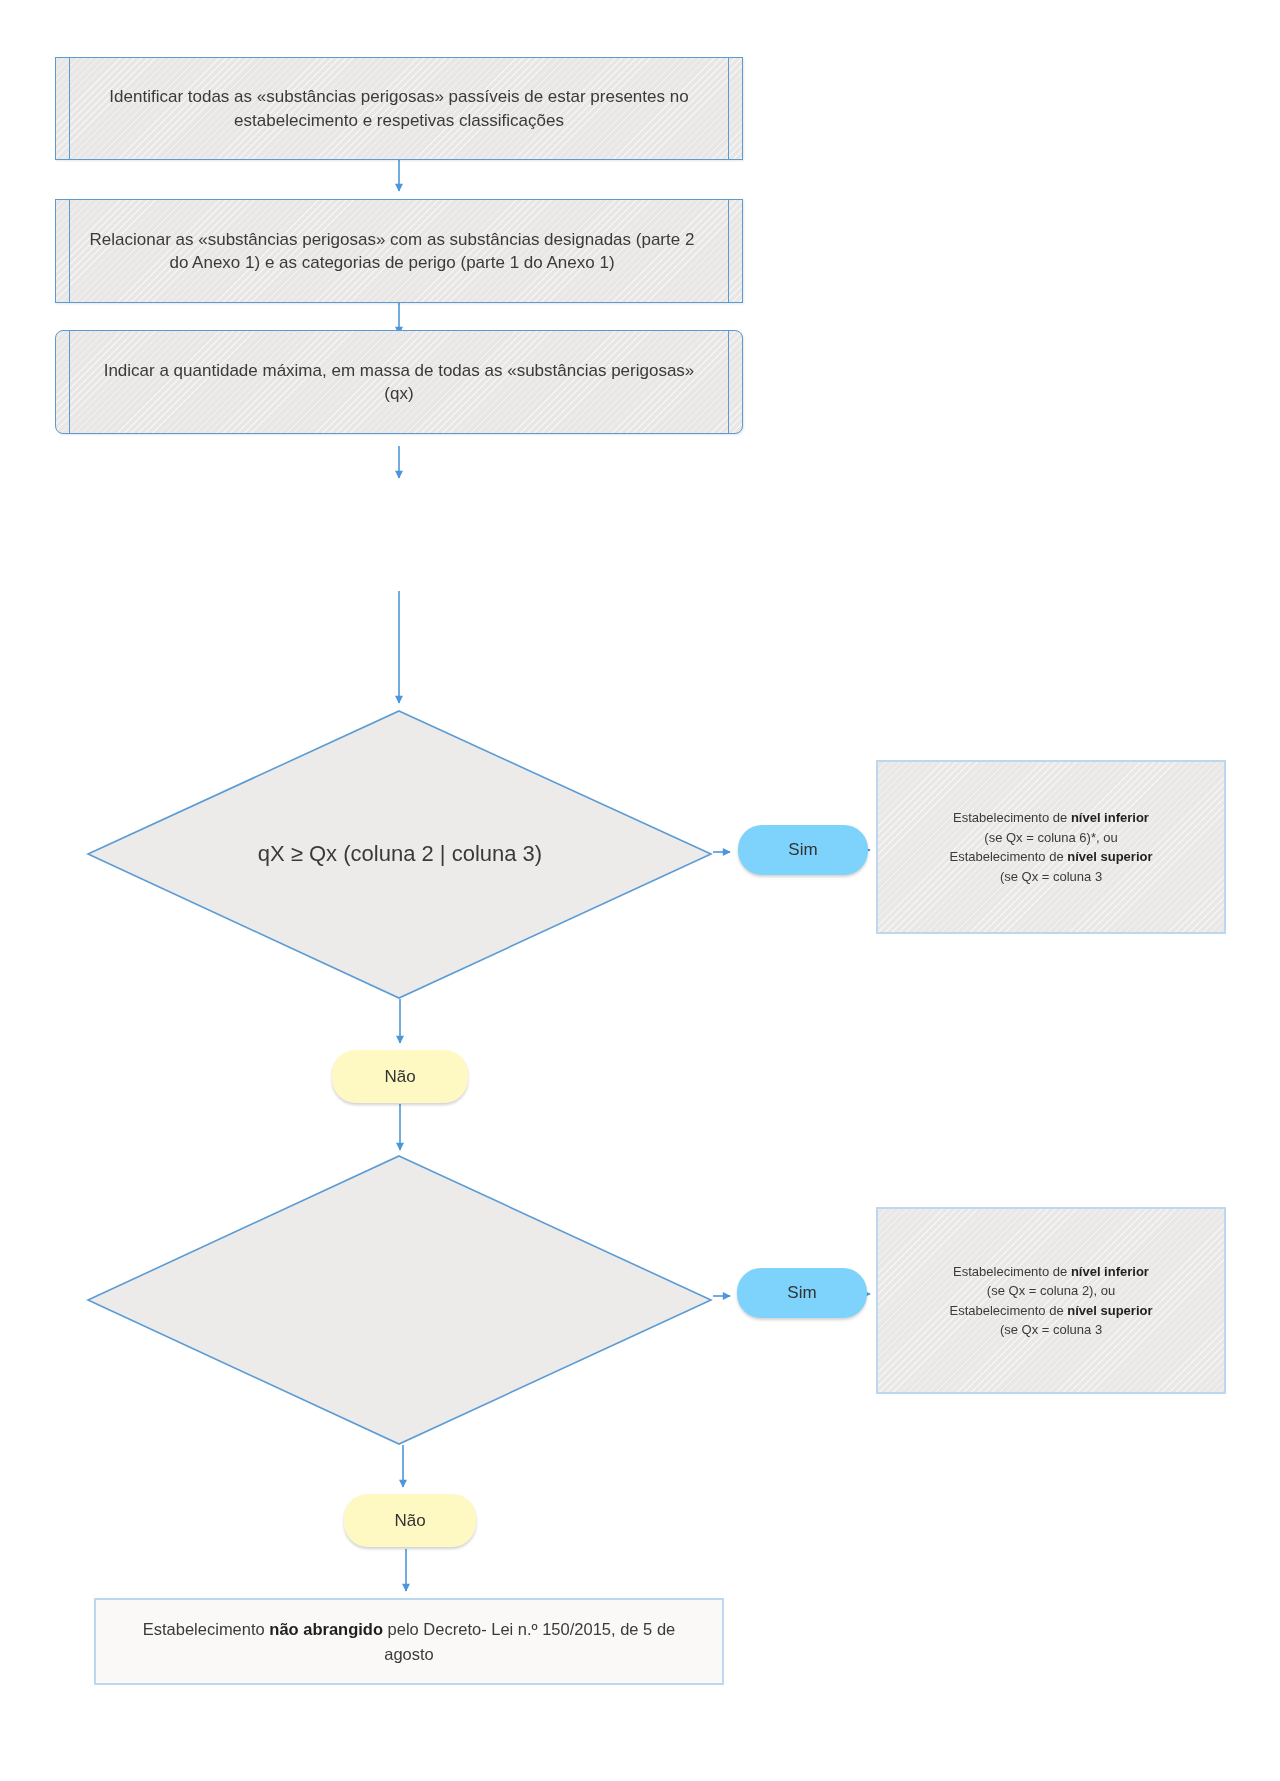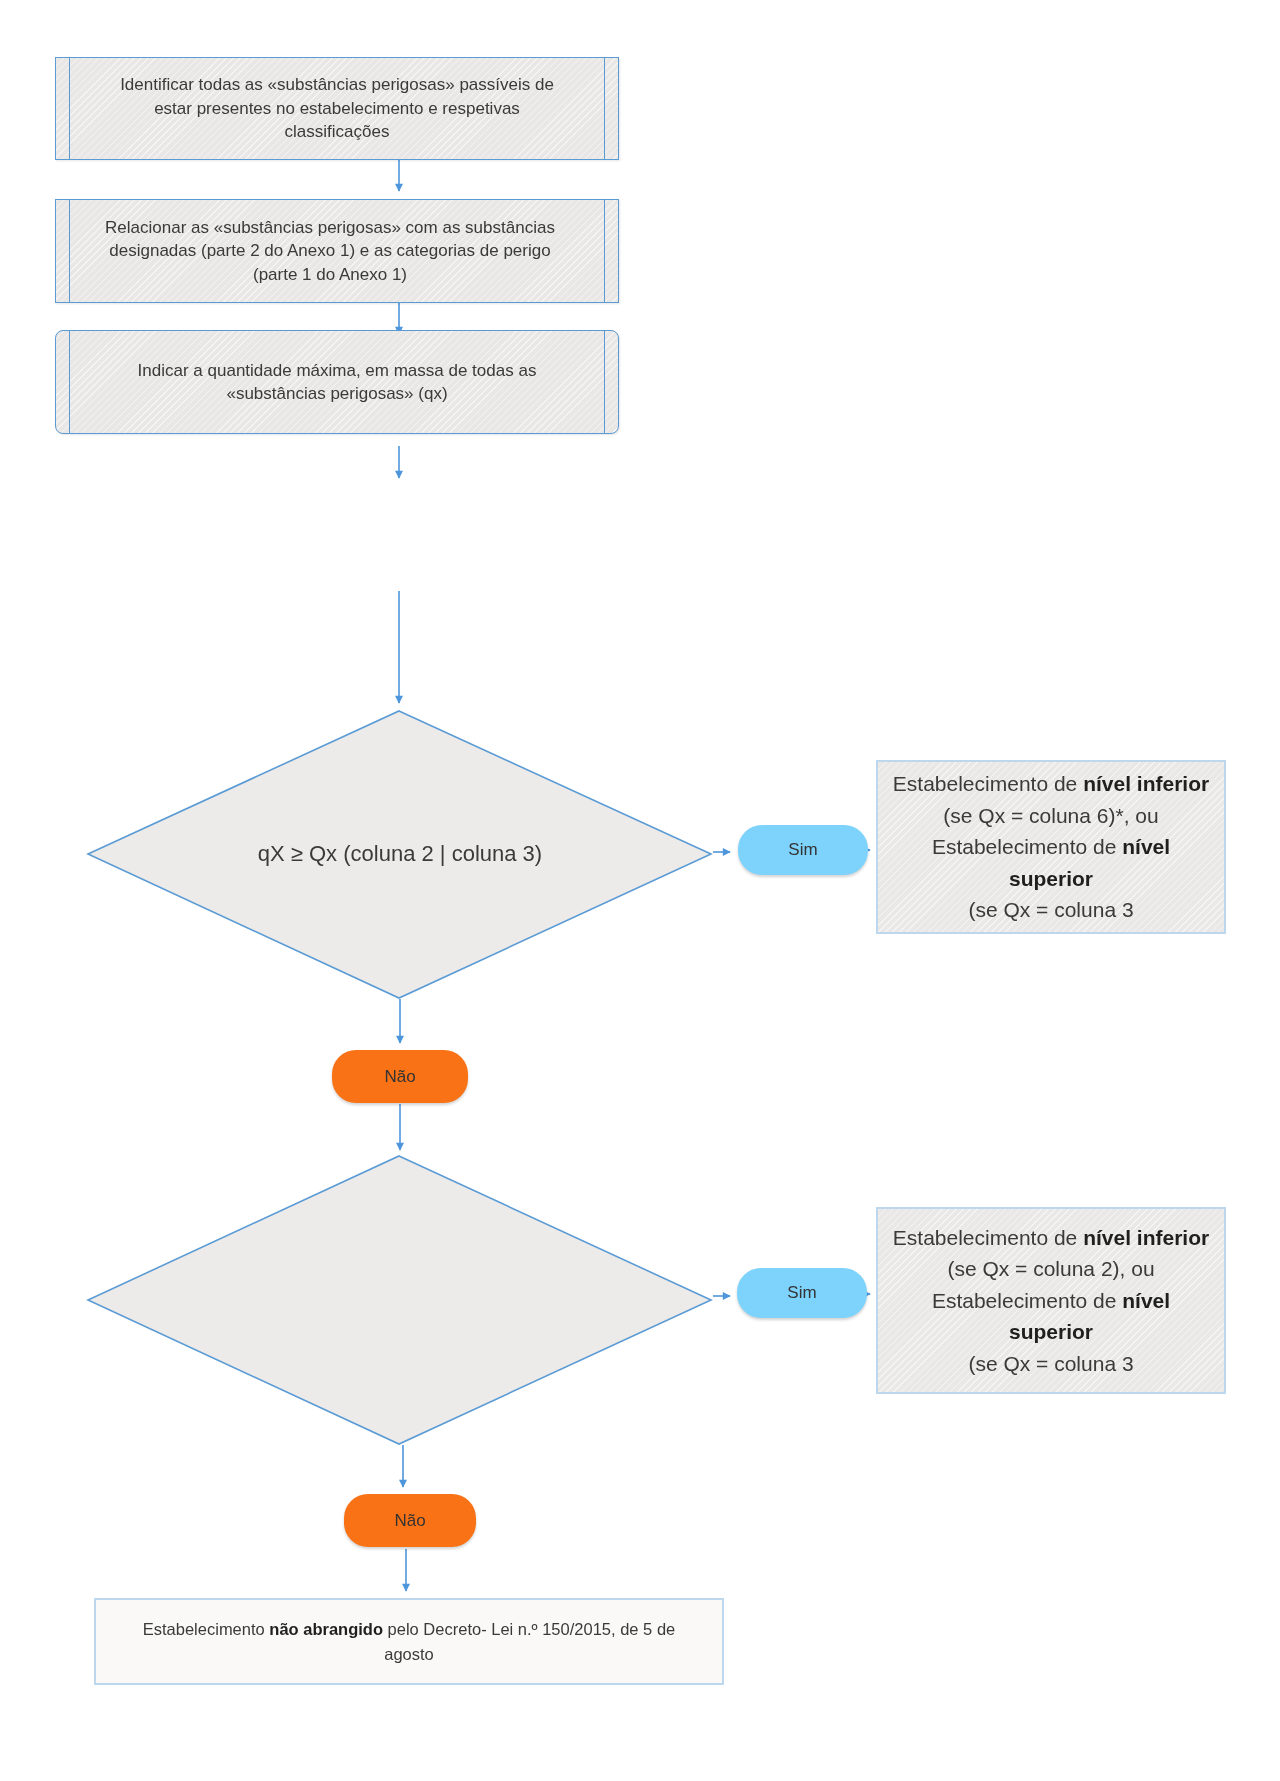--- a/index.html
+++ b/index.html
@@ -2,21 +2,21 @@
 <html><head>
 <meta charset="utf-8">
 <style>
   html,body{margin:0;padding:0;background:#ffffff;}
   .canvas{
     position:relative;width:1280px;height:1781px;background:#ffffff;
     font-family:"Liberation Sans",sans-serif;color:#3a3a3a;overflow:hidden;
   }
   svg.layer{position:absolute;left:0;top:0;}
   .process{
-    position:absolute;left:55px;width:564px;box-sizing:border-box;
+    position:absolute;left:55px;width:688px;box-sizing:border-box;
     background-color:#ECEBE9;
     background-image:repeating-linear-gradient(135deg,rgba(255,255,255,0.45) 0 1px,rgba(0,0,0,0.015) 1px 5px);
     border:1.6px solid #5B9BD5;
     box-shadow:1px 1px 2px rgba(0,0,0,0.10);
     display:flex;align-items:center;justify-content:center;
     text-align:center;font-size:17px;line-height:1.38;padding:0 46px;
   }
   .process::before,.process::after{
     content:"";position:absolute;top:0;bottom:0;width:0;border-left:1.4px solid #5B9BD5;
   }
@@ -24,28 +24,28 @@
   .process::after{right:13px;}
   .diamond-text{
     position:absolute;display:flex;flex-direction:column;align-items:center;justify-content:center;
     text-align:center;font-size:22px;line-height:1.55;
   }
   .pill{
     position:absolute;border-radius:24px;display:flex;align-items:center;justify-content:center;
     font-size:17px;color:#333333;box-shadow:0 2px 3px rgba(0,0,0,0.18);
   }
   .pill.yes{background:#7dd3fc;}
-  .pill.no{background:#f97316;}
+  .pill.no{background:#fef9c3;}
   .outcome{
     position:absolute;left:876px;width:350px;box-sizing:border-box;
     background-color:#EDECEA;
     background-image:repeating-linear-gradient(135deg,rgba(255,255,255,0.45) 0 1px,rgba(0,0,0,0.015) 1px 5px);
     border:2px solid #BDD7EE;
     display:flex;flex-direction:column;align-items:center;justify-content:center;
-    text-align:center;font-size:21px;line-height:1.5;padding:0 10px;
+    text-align:center;font-size:13px;line-height:1.5;padding:0 10px;
   }
   .outcome b,.finalbox b{color:#1f1f1f;}
   .finalbox{
     position:absolute;left:94px;top:1598px;width:630px;height:87px;box-sizing:border-box;
     background:#FAF9F8;border:2px solid #BDD7EE;
     display:flex;align-items:center;justify-content:center;
     text-align:center;font-size:16.5px;line-height:1.5;padding:0 28px;
   }
 </style>
 </head>

